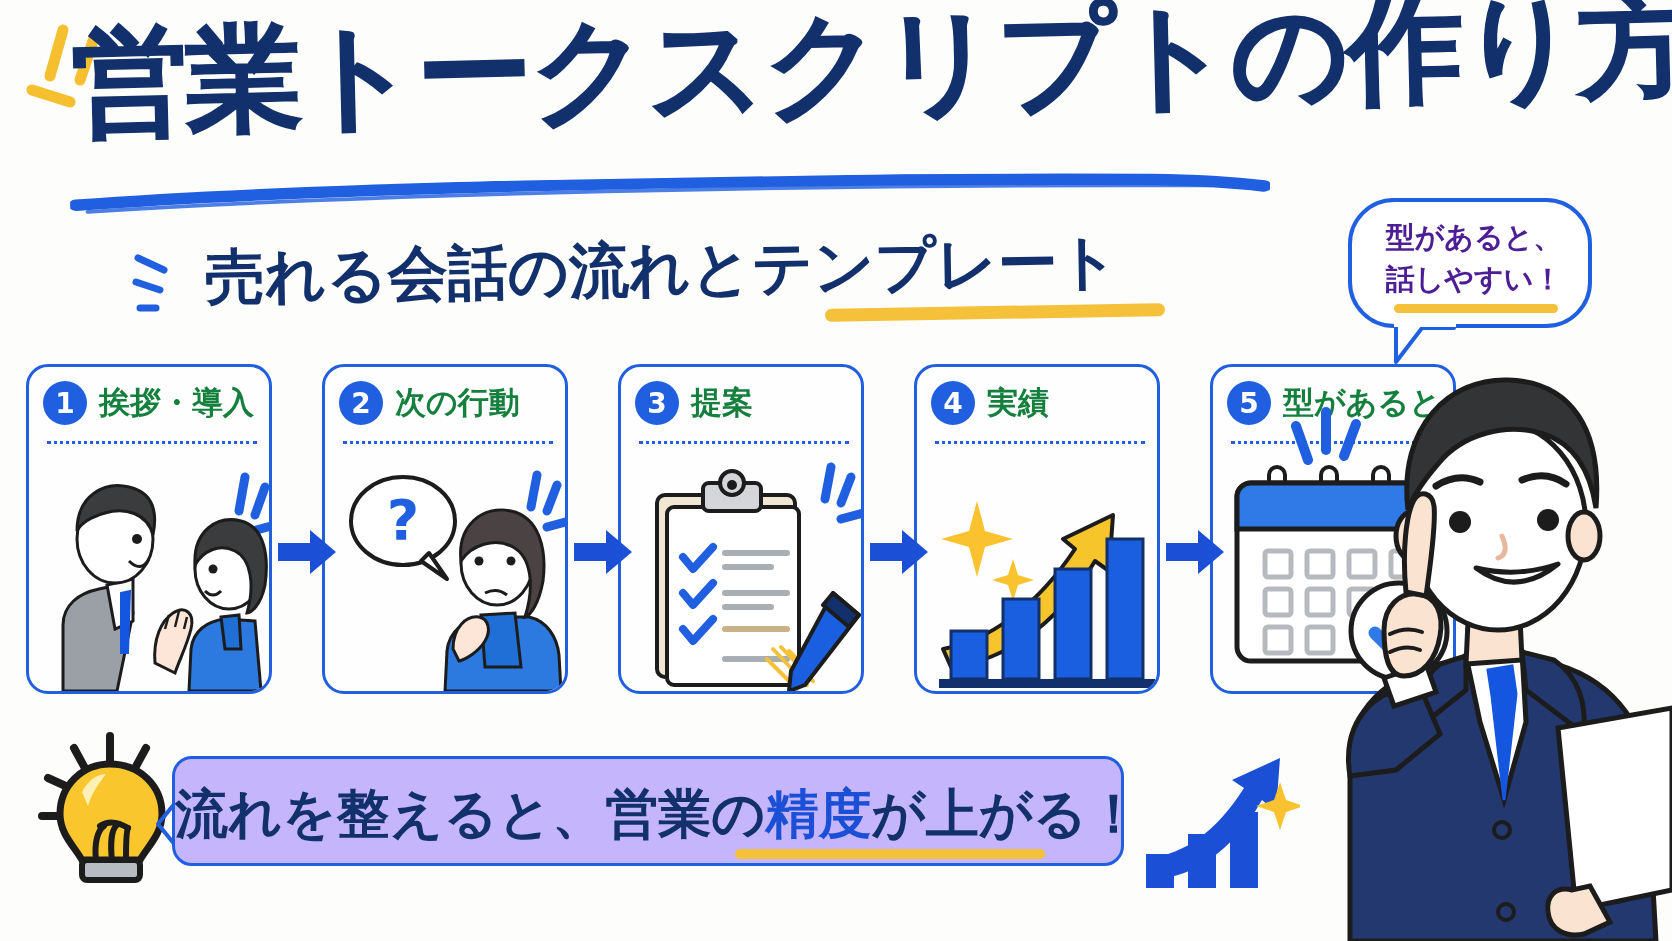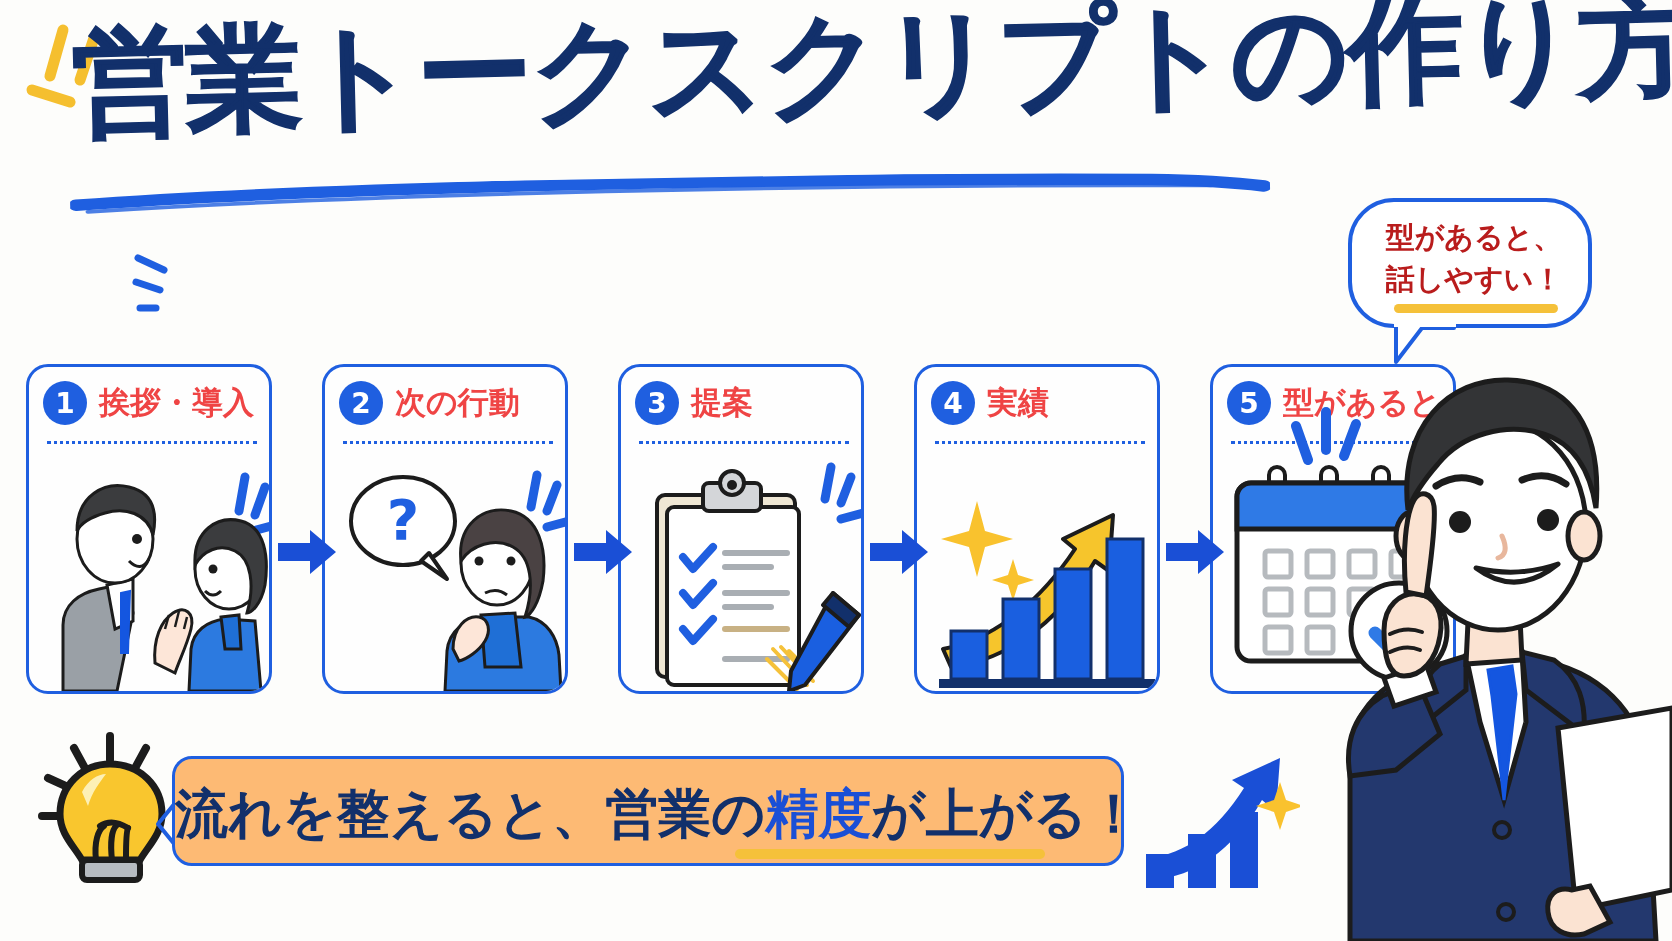--- a/index.html
+++ b/index.html
@@ -45,21 +45,21 @@
   
   .bubble{
     position:absolute;left:1348px;top:198px;width:244px;height:130px;
     border:4px solid #1f5fe0;border-radius:46px;background:#fff;
     box-sizing:border-box;
   }
   .bubble-text{
     position:absolute;left:0;top:14px;width:244px;
     text-align:center;
     font-family:"DejaVu Sans","Liberation Sans",sans-serif;
-    font-size:29px;font-weight:700;color:#b91c1c;line-height:1.45;
+    font-size:29px;font-weight:700;color:#4c1d95;line-height:1.45;
     white-space:pre-line;
   }
   .bubble-hl{position:absolute;left:42px;top:102px;width:164px;height:9px;
      background:#f5c13a;border-radius:5px;}
   .bubble-tail{position:absolute;left:1392px;top:322px;}
 
   
   .cards{position:absolute;left:26px;top:364px;width:1262px;height:336px;}
   .card{
     position:absolute;top:0;width:246px;height:330px;
@@ -68,33 +68,33 @@
   }
   .card-head{position:absolute;left:14px;top:14px;display:flex;align-items:center;gap:12px;}
   .badge{
     width:44px;height:44px;border-radius:50%;background:#1f5fe0;color:#fff;
     display:flex;align-items:center;justify-content:center;
     font-size:28px;font-weight:700;flex:0 0 auto;
     font-family:"DejaVu Sans","Liberation Sans",sans-serif;
   }
   .card-title{
     font-family:"DejaVu Sans","Liberation Sans",sans-serif;
-    font-size:31px;font-weight:700;color:#ef4444;white-space:nowrap;
+    font-size:31px;font-weight:700;color:#15803d;white-space:nowrap;
   }
   .card-divider{
     position:absolute;left:18px;top:74px;width:210px;height:0;
     border-top:3px dotted #1f5fe0;
   }
   .card-art{position:absolute;left:0;top:86px;width:246px;height:238px;}
   .arrow{position:absolute;top:534px;width:58px;height:44px;}
 
   
   .banner{
     position:absolute;left:172px;top:756px;width:952px;height:110px;
-    border:3px solid #1f5fe0;border-radius:20px;background:#fdba74;box-sizing:border-box;
+    border:3px solid #1f5fe0;border-radius:20px;background:#c4b5fd;box-sizing:border-box;
   }
   .banner-text{
     position:absolute;left:0;top:20px;width:952px;text-align:center;
     font-family:"DejaVu Sans","Liberation Sans",sans-serif;
     font-size:53px;font-weight:700;color:#12306b;white-space:nowrap;
   }
   .banner-text .accent{color:#1a4fd6;}
   .banner-hl{position:absolute;left:560px;top:90px;width:310px;height:10px;
      background:#f5c13a;border-radius:5px;}
   .banner-notch{position:absolute;left:150px;top:790px;}
@@ -124,20 +124,24 @@
     <path d="M18,31 C300,14 760,11 1160,22" stroke="#1f5fe0" stroke-width="5" fill="none" stroke-linecap="round" opacity=".8"></path>
   </svg>
 
   <svg class="sub-spark" viewBox="0 0 70 70">
     <g stroke="#1f5fe0" stroke-width="7" stroke-linecap="round">
       <line x1="8" y1="8" x2="34" y2="20"></line>
       <line x1="6" y1="32" x2="30" y2="40"></line>
       <line x1="10" y1="58" x2="26" y2="58"></line>
     </g>
   </svg>
+  <div class="subtitle-wrap">
+    <div class="subtitle">売れる会話の流れとテンプレート</div>
+    <div class="sub-hl"></div>
+  </div>
 
   <div class="bubble">
     <div class="bubble-text">型があると、
 話しやすい！</div>
     <div class="bubble-hl"></div>
   </div>
   <svg class="bubble-tail" width="80" height="56" viewBox="0 0 80 56">
     <path d="M4,2 L4,40 L30,6 L62,6" fill="#fff" stroke="#1f5fe0" stroke-width="4" stroke-linejoin="round" stroke-linecap="round"></path>
     <rect x="2" y="0" width="62" height="5" fill="#fff"></rect>
   </svg>

